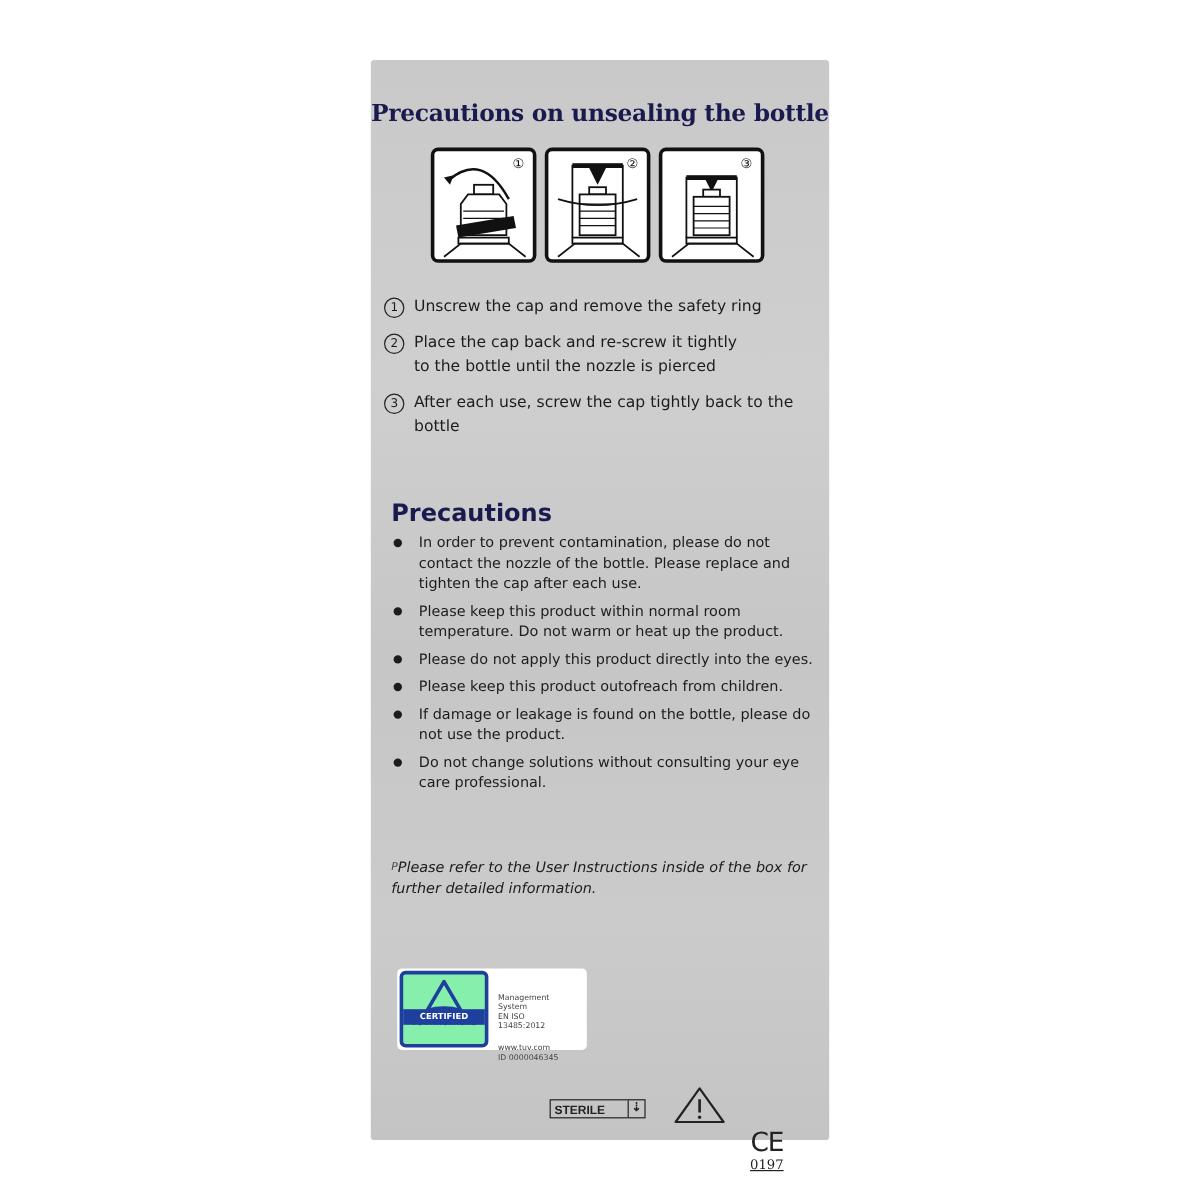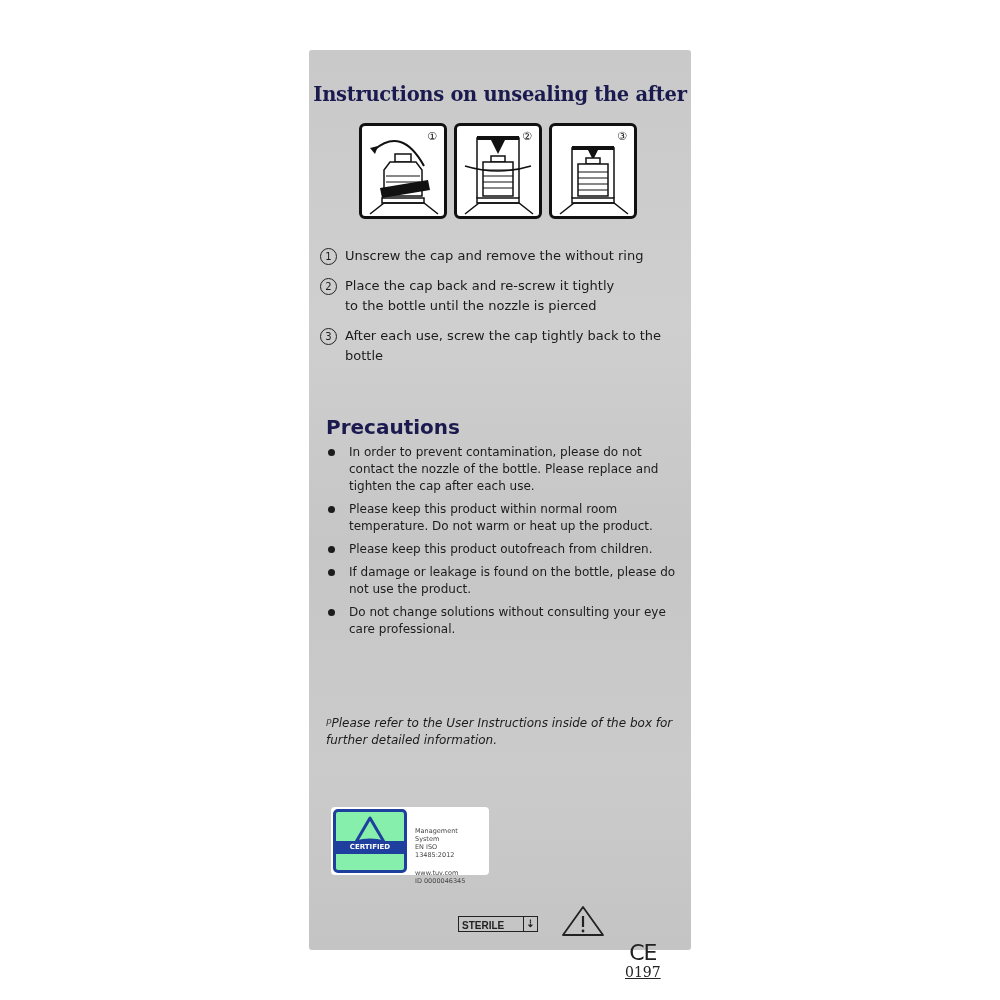--- a/index.html
+++ b/index.html
@@ -56,27 +56,27 @@
     .tuv-text .gap { height: 10px; }
     .sterile {
       position: absolute; left: 149px; top: 866px; height: 14px;
       border: 1.5px solid #222; font-size: 10px; font-weight: bold; color: #222;
       display: flex; align-items: flex-end; padding: 0 2px 0 3px; font-family: "Liberation Sans", sans-serif; gap: 16px;
     }
     .sterile .sep { border-left: 1.5px solid #222; height: 14px; margin-left: 3px; padding-left: 2px; font-size: 10px; line-height: 14px; }
     .warn { position: absolute; left: 252px; top: 855px; }
     .ce { position: absolute; left: 316px; top: 892px; text-align: center; color: #222; }
     .ce .mark { font-family: "DejaVu Sans", sans-serif; font-size: 22px; line-height: 22px; letter-spacing: -1px; }
-    .ce .code { font-family: "DejaVu Serif", serif; font-size: 14px; text-decoration: underline; }
+    .ce .code { font-family: "DejaVu Serif", serif; font-size: 11px; text-decoration: underline; }
   </style>
 </head>
 <body>
 
 <div class="panel">
-  <div class="title">Instructions on unsealing the after</div>
+  <div class="title">Precautions on unsealing the bottle</div>
 
   <div class="icons">
     <div class="icon-box">
       <svg width="82" height="90" viewBox="0 0 82 90">
         <text x="70" y="14" font-size="11" text-anchor="middle" fill="#111">①</text>
         <path d="M12 24 Q40 0 62 40" fill="none" stroke="#111" stroke-width="2"></path>
         <path d="M8 22 L16 20 L13 28 Z" fill="#111"></path>
         <rect x="33" y="28" width="16" height="8" fill="#fff" stroke="#111" stroke-width="1.5"></rect>
         <path d="M28 36 L54 36 L60 44 L60 70 L22 70 L22 44 Z" fill="#fff" stroke="#111" stroke-width="1.5"></path>
         <line x1="24" y1="50" x2="58" y2="50" stroke="#111"></line>
@@ -117,21 +117,21 @@
           <line x1="26" y1="64" x2="56" y2="64" stroke="#111"></line>
         <rect x="20" y="72" width="42" height="5" fill="#fff" stroke="#111" stroke-width="1.5"></rect>
         <path d="M8 88 L22 77 L62 77 L76 88" fill="none" stroke="#111" stroke-width="1.5"></path>
       </svg>
     </div>
   </div>
 
   <div class="steps">
     <div class="step">
       <span class="num">1</span>
-      <span>Unscrew the cap and remove the without ring</span>
+      <span>Unscrew the cap and remove the safety ring</span>
     </div>
     <div class="step" style="width:310px">
       <span class="num">2</span>
       <span>Place the cap back and re-screw it tightly to the bottle until the nozzle is pierced</span>
     </div>
     <div class="step">
       <span class="num">3</span>
       <span>After each use, screw the cap tightly back to the bottle</span>
     </div>
   </div>
@@ -139,20 +139,24 @@
   <div class="prec-title">Precautions</div>
 
   <div class="prec-list">
     <div class="prec-item">
         <span class="bullet"></span>
         <span>In order to prevent contamination, please do not contact the nozzle of the bottle. Please replace and tighten the cap after each use.</span>
       </div>
     <div class="prec-item">
         <span class="bullet"></span>
         <span>Please keep this product within normal room temperature. Do not warm or heat up the product.</span>
+      </div>
+    <div class="prec-item">
+        <span class="bullet"></span>
+        <span>Please do not apply this product directly into the eyes.</span>
       </div>
     <div class="prec-item">
         <span class="bullet"></span>
         <span>Please keep this product outofreach from children.</span>
       </div>
     <div class="prec-item">
         <span class="bullet"></span>
         <span>If damage or leakage is found on the bottle, please do not use the product.</span>
       </div>
     <div class="prec-item">

